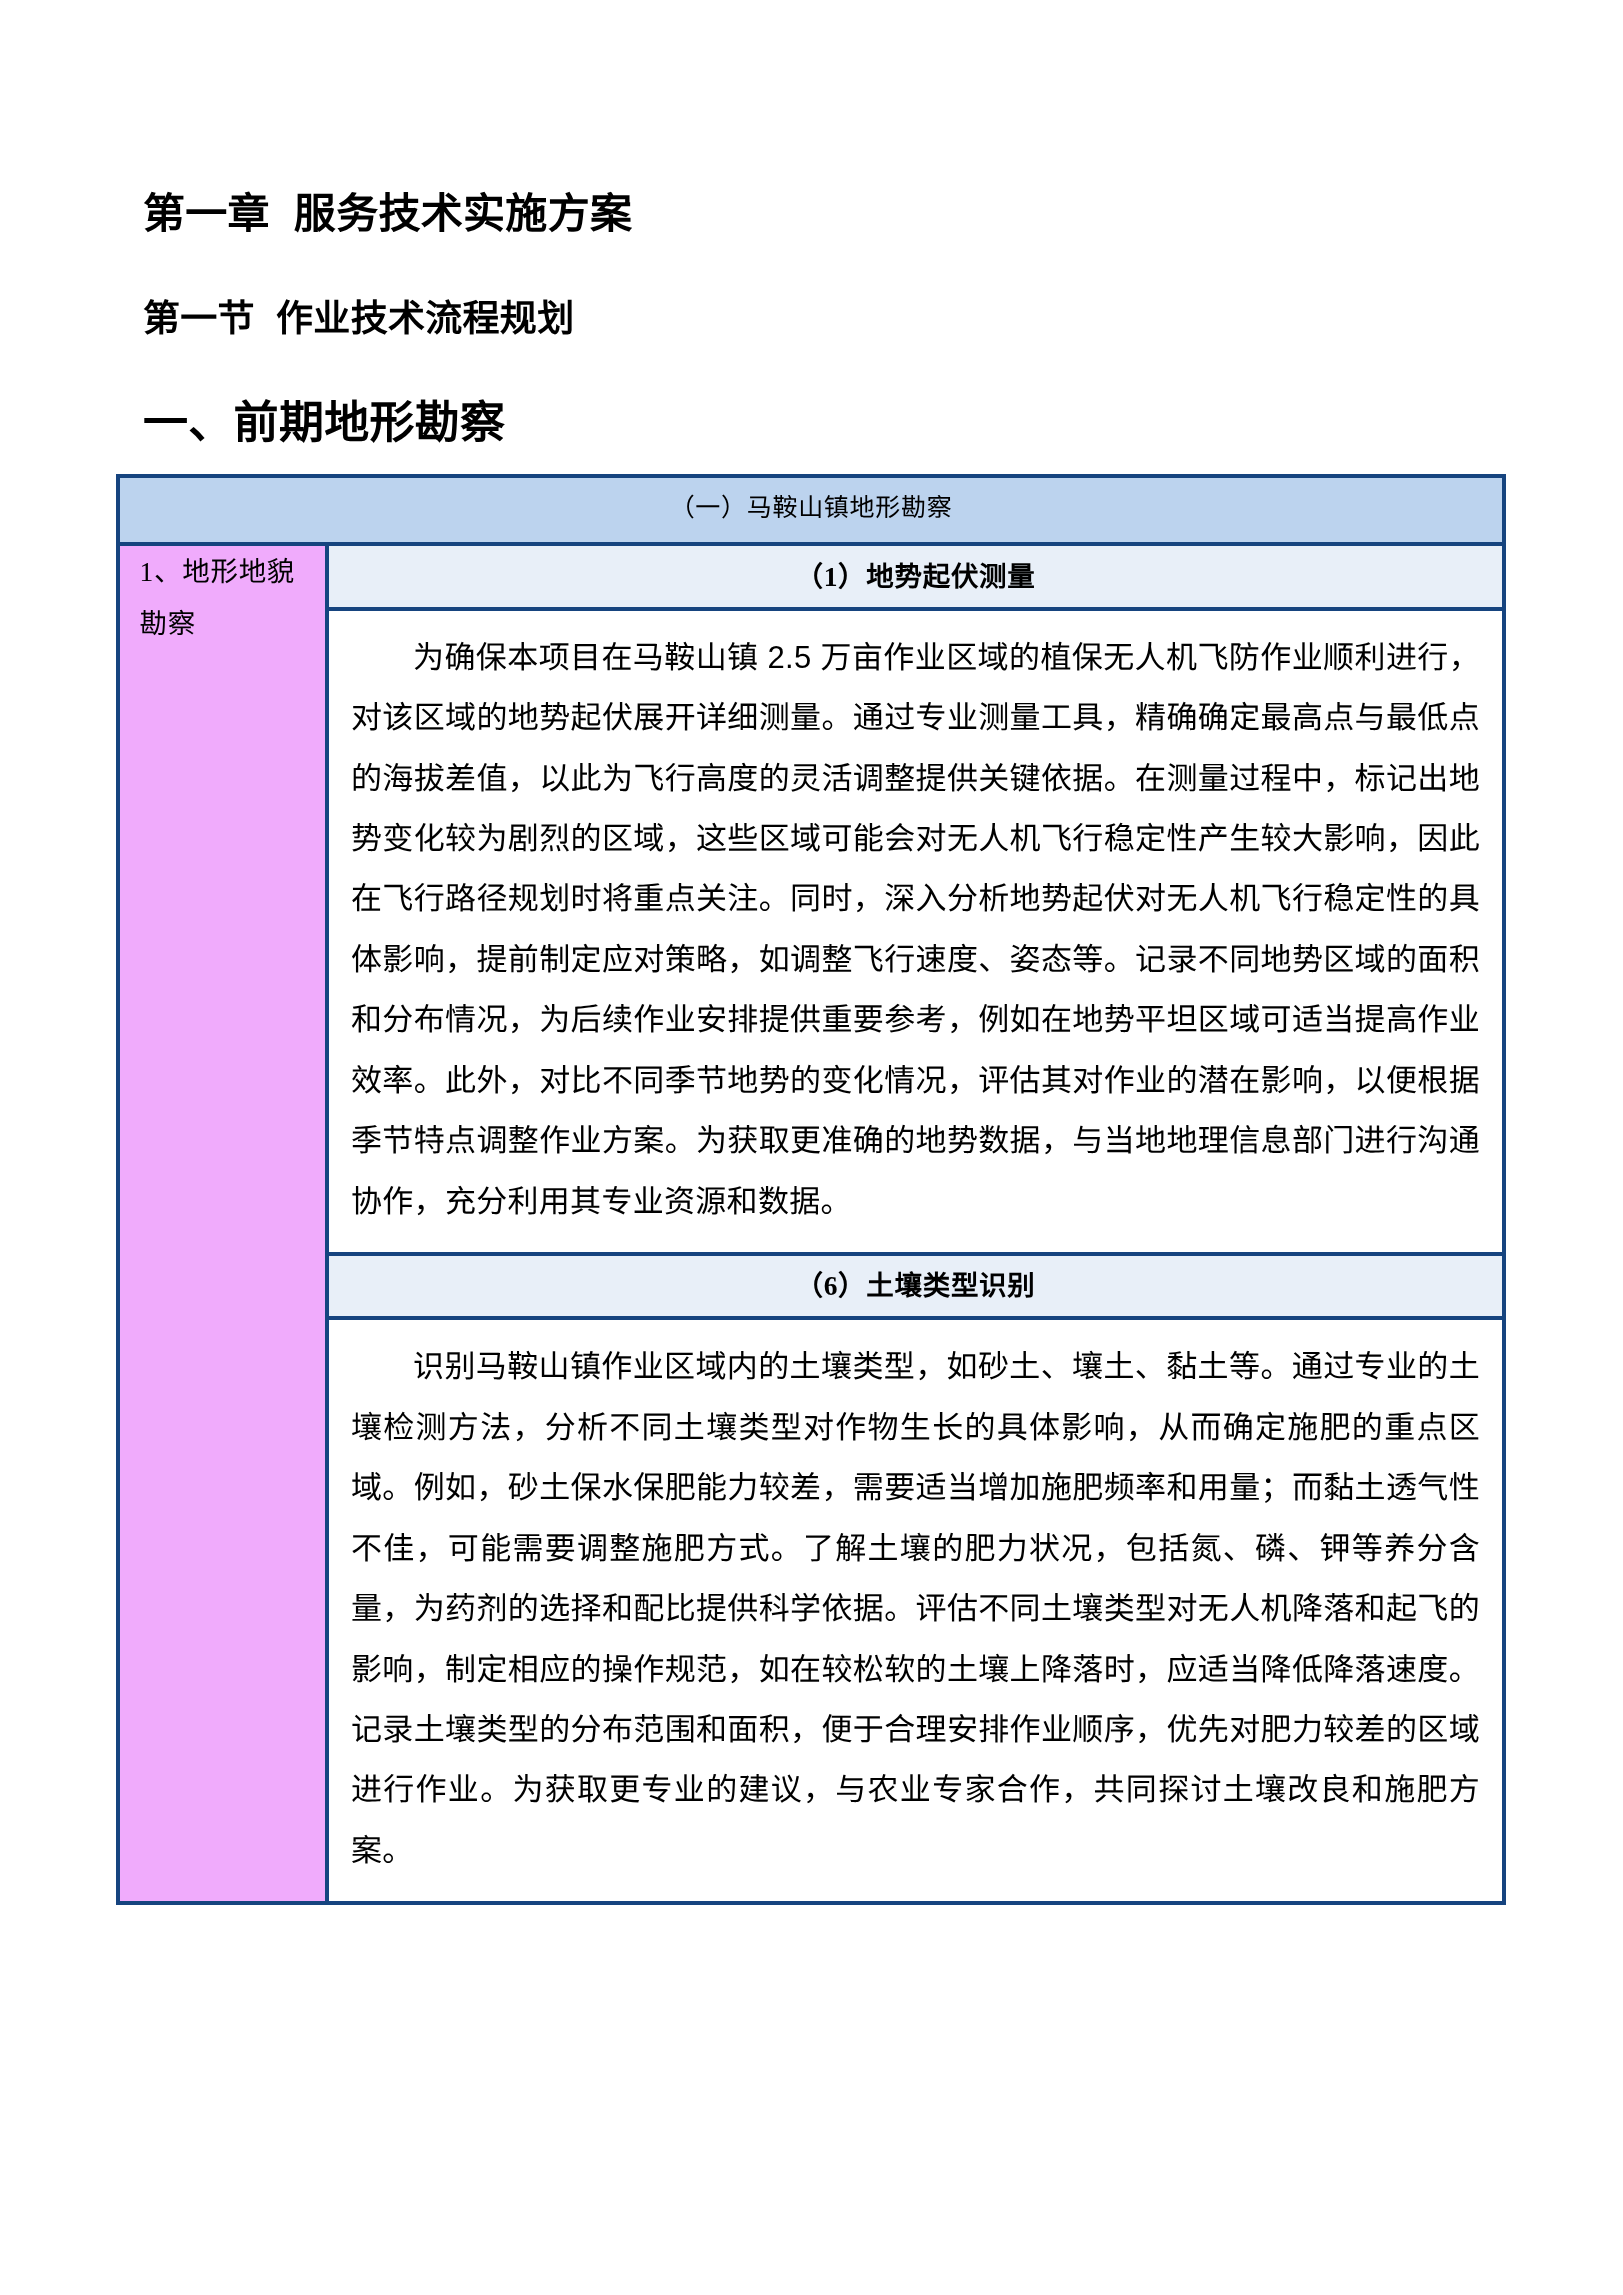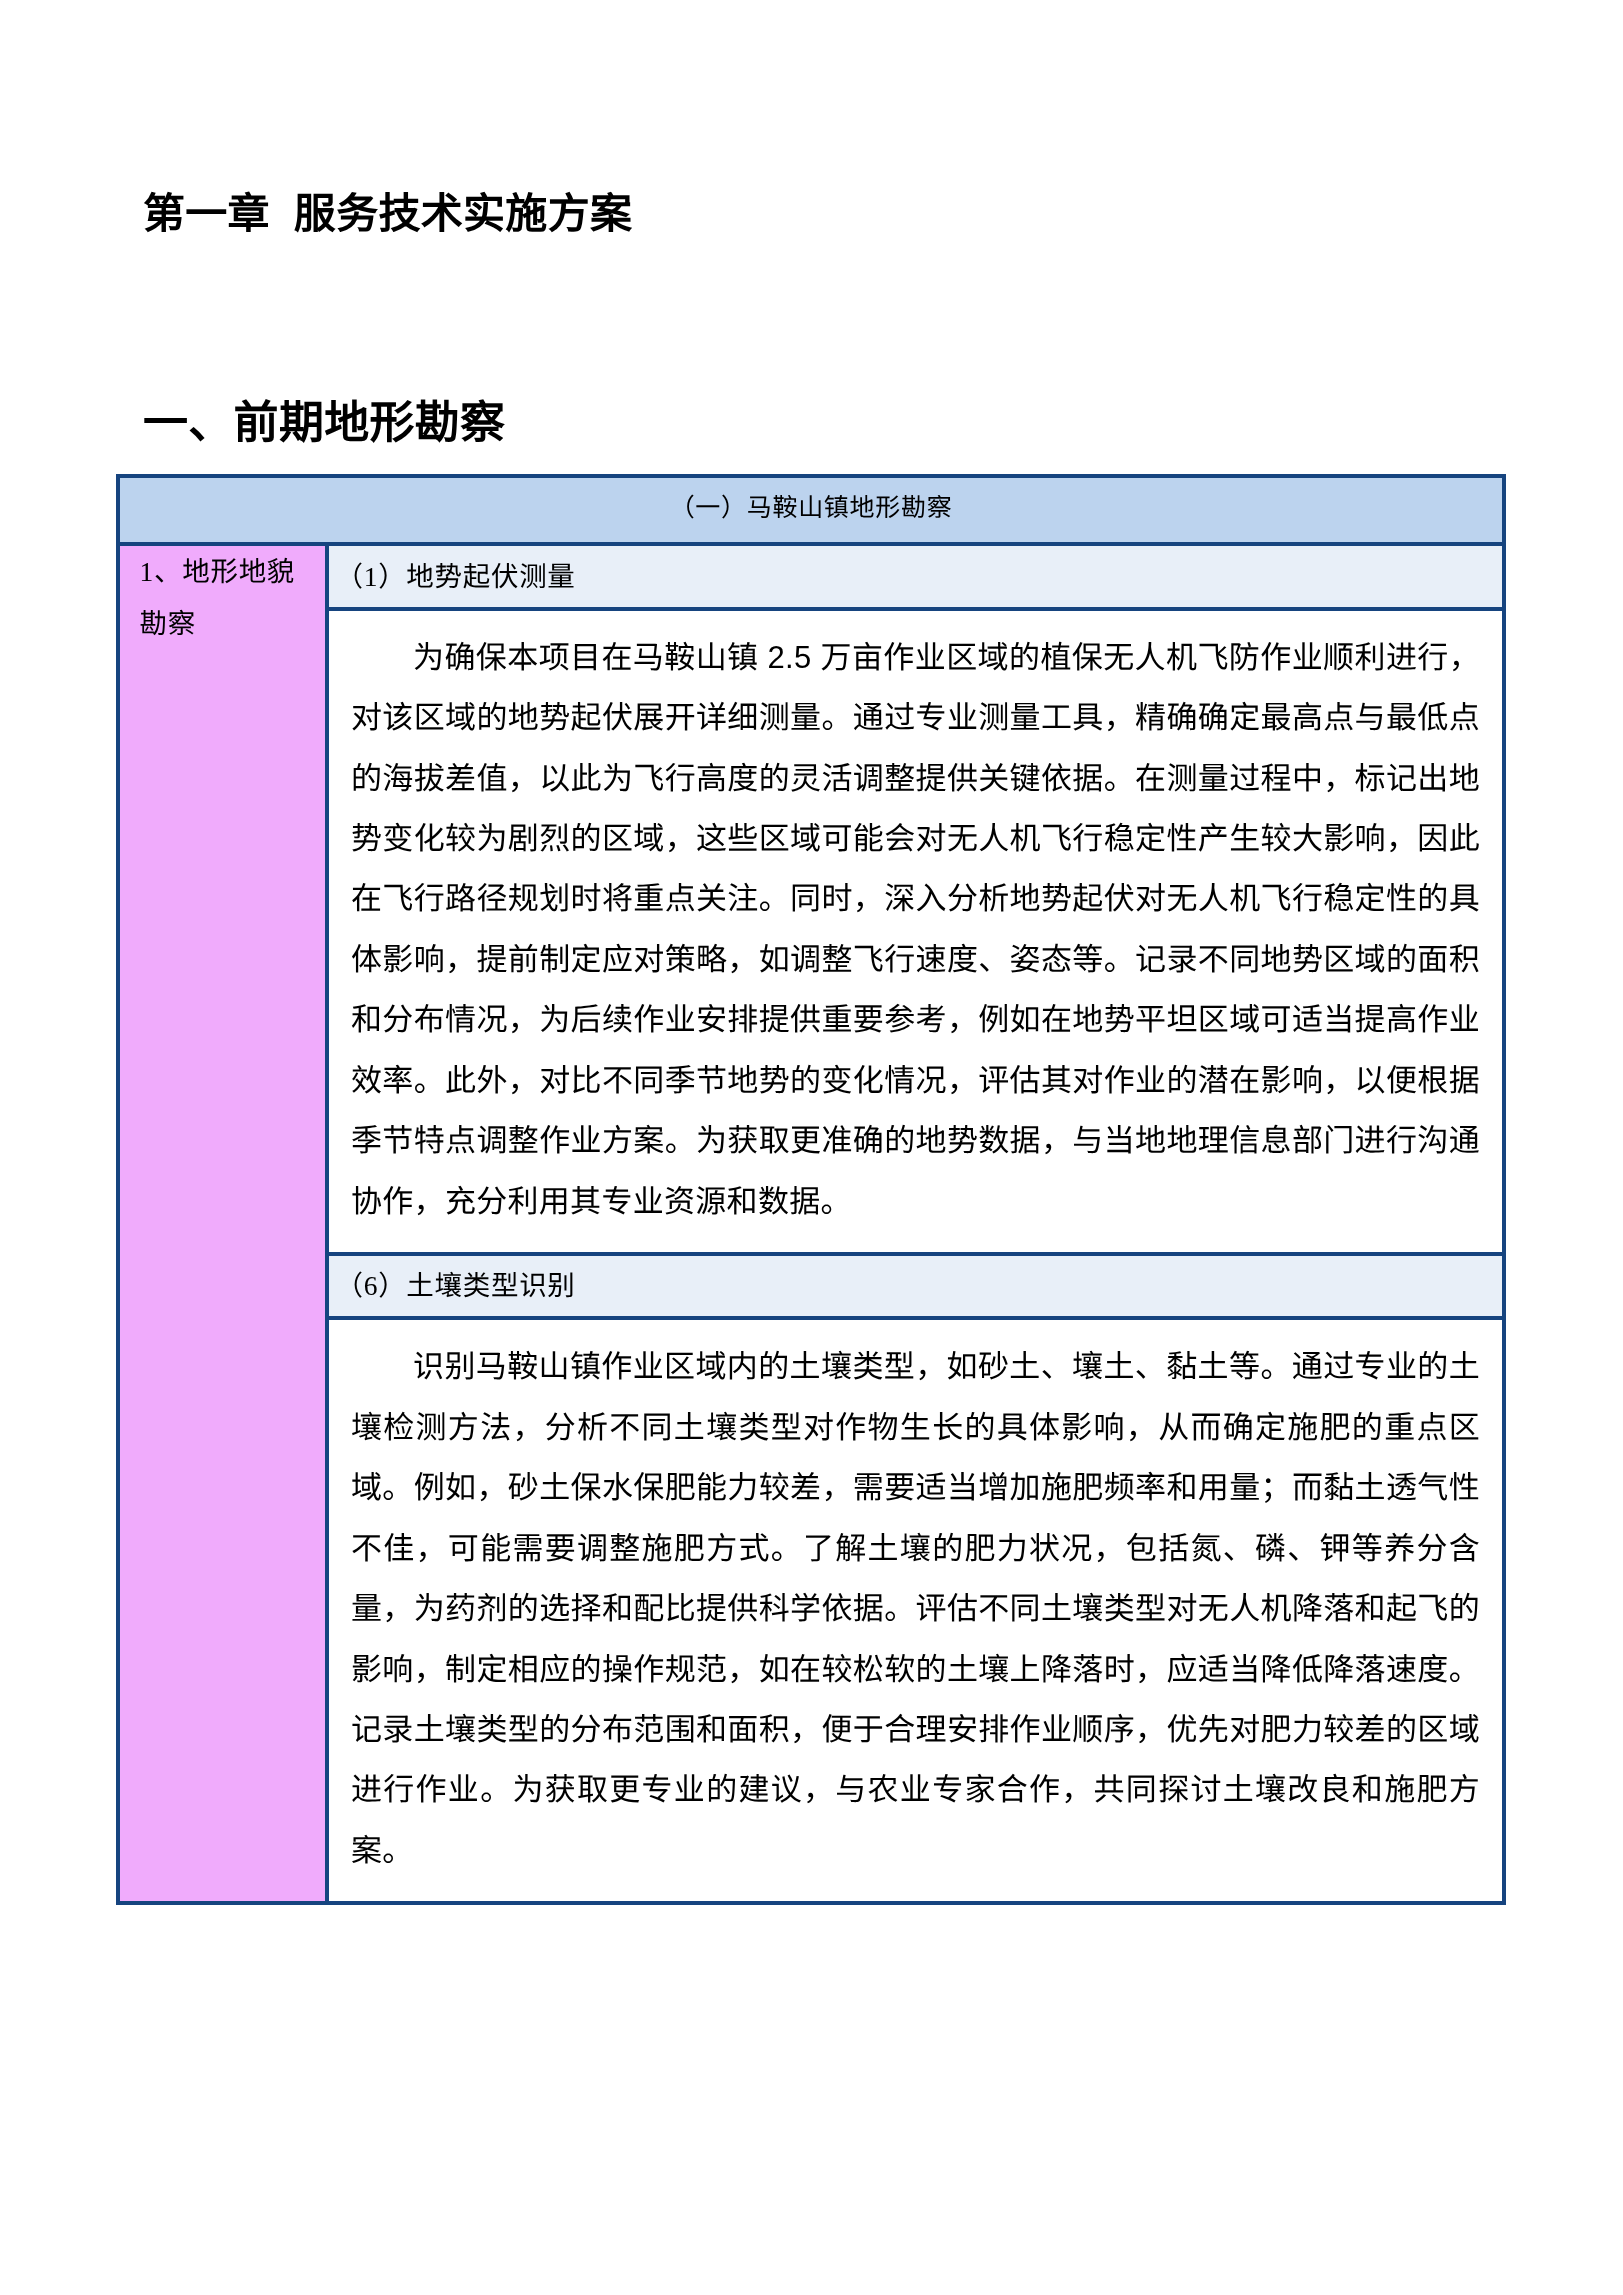--- a/index.html
+++ b/index.html
@@ -99,22 +99,24 @@
     font-size: 25px;
     line-height: 1.35;
     padding: 13px 6.5px;
     display: block;
     letter-spacing: 0.7px;
   }
 
   
   .cell-sub {
     background: #E8EFF8;
+    text-align: center;
     vertical-align: middle;
     height: 59px;
+    font-weight: bold;
   }
   .cell-sub .txt {
     font-family: "Liberation Serif", "DejaVu Serif", serif;
     font-size: 27.5px;
     line-height: 1.35;
     padding: 11.8px 6.5px;
     display: block;
     letter-spacing: 0.7px;
   }
 
@@ -151,20 +153,21 @@
     word-break: break-all;
   }
 </style>
 </head>
 <body>
 
 <div class="page">
 
   <h1 class="h-chapter">第一章  服务技术实施方案</h1>
 
+  <h2 class="h-section">第一节  作业技术流程规划</h2>
 
   <h3 class="h-item">一、前期地形勘察</h3>
 
   <div class="tbl-wrap">
     <table class="survey">
       <colgroup>
         <col class="c-left">
         <col class="c-right">
       </colgroup>
       <tbody>

